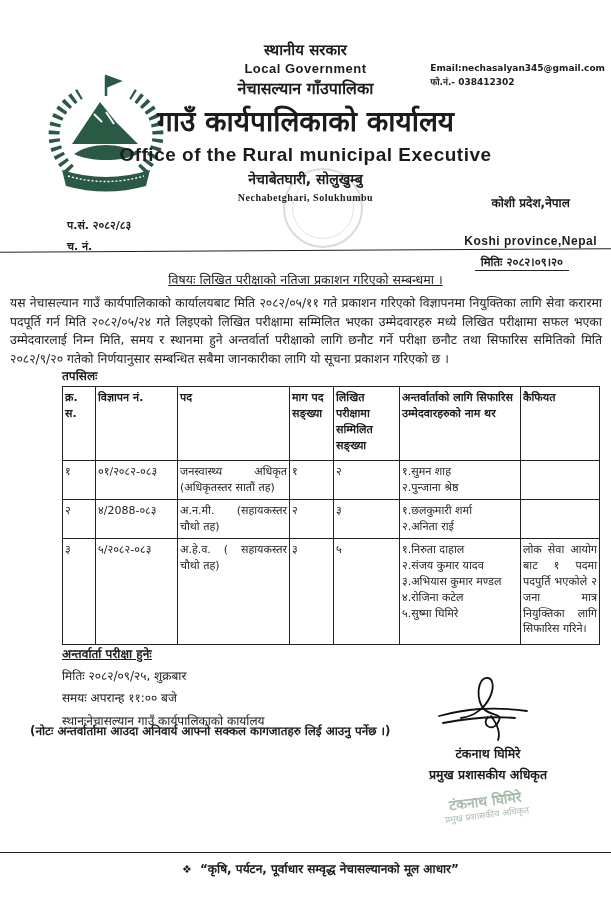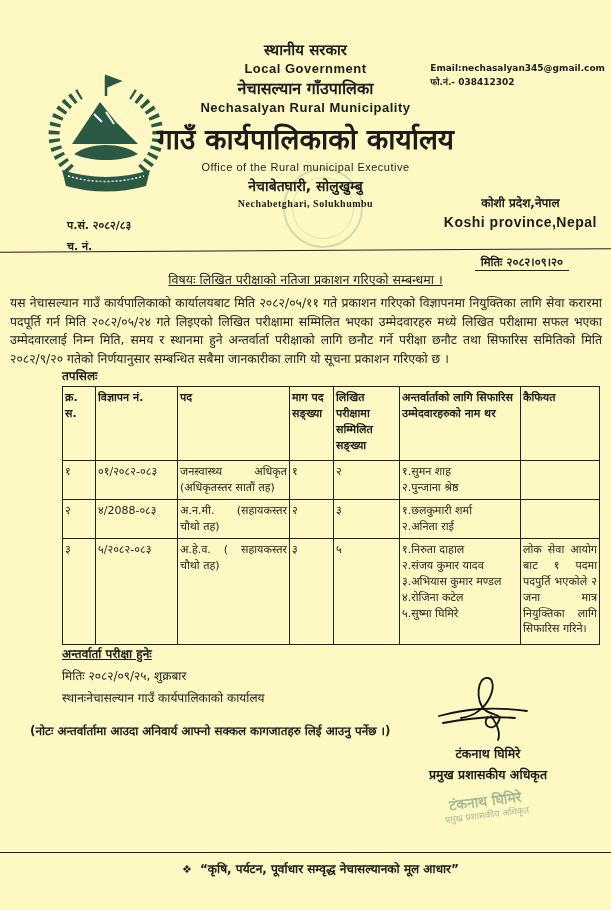--- a/index.html
+++ b/index.html
@@ -1,44 +1,44 @@
 <!DOCTYPE html>
 <html><head>
 <meta charset="utf-8">
 <style>
   html,body{margin:0;padding:0;background:#e8e8e4;}
   .page{
     position:relative;
     width:611px;height:910px;
     margin:0 auto;
-    background:#fef9c3;
+    background:#ffffff;
     font-family:"DejaVu Sans","Liberation Sans",sans-serif;
     color:#1c1c1c;
     overflow:hidden;
     box-shadow:0 0 4px rgba(0,0,0,.25);
   }
   .abs{position:absolute;}
   .en{font-family:"Liberation Sans","DejaVu Sans",sans-serif;letter-spacing:.5px;}
 
   
   .head-col{left:50%;transform:translateX(-50%);top:40px;display:flex;flex-direction:column;align-items:center;line-height:1.35;white-space:nowrap;}
   .gov-np{font-size:15px;font-weight:bold;}
   .gov-en{font-size:13px;font-weight:bold;}
   .muni-np{font-size:16px;font-weight:bold;}
   .muni-en{font-size:13px;font-weight:bold;}
   .office-np{font-size:28px;font-weight:bold;margin-top:4px;}
-  .office-en{font-size:11px;font-weight:normal;margin-top:1px;}
+  .office-en{font-size:19px;font-weight:bold;margin-top:1px;}
   .place-np{font-size:14px;font-weight:bold;margin-top:2px;}
   .place-en{font-size:10px;font-weight:bold;margin-top:2px;font-family:Liberation Serif, serif;}
 
   .contact{right:6px;top:62px;font-size:9px;font-weight:bold;line-height:1.55;text-align:left;}
   .contact .u{text-decoration:underline;font-size:10px;font-weight:600;}
   .province{right:14px;top:194px;text-align:center;line-height:1.5;}
   .province .np{font-size:12px;font-weight:bold;}
-  .province .en{font-size:14px;font-weight:bold;}
+  .province .en{font-size:12px;font-weight:bold;margin-top:20px;}
 
   .refblock{left:67px;top:216px;font-size:11px;font-weight:bold;line-height:1.9;}
 
   .rule1{left:0;top:250px;width:611px;border-top:1.6px solid #222;transform:rotate(-0.35deg);}
   .rule2{left:0;top:852px;width:611px;border-top:1.4px solid #222;}
 
   .dateline{right:42px;top:254px;font-size:11.5px;font-weight:bold;border-bottom:1.2px solid #222;padding:0 6px 1px 6px;}
 
   .subject{left:50%;transform:translateX(-50%);top:271px;font-size:12.5px;font-weight:normal;text-decoration:underline;white-space:nowrap;}
 
@@ -101,21 +101,20 @@
   </svg>
 
   <div class="abs stamp-wm">
     <div class="inner"></div>
   </div>
 
   <div class="abs head-col">
     <div class="gov-np">स्थानीय सरकार</div>
     <div class="gov-en en">Local Government</div>
     <div class="muni-np">नेचासल्यान गाँउपालिका</div>
-    <div class="muni-en en">Nechasalyan Rural Municipality</div>
     <div class="office-np">गाउँ कार्यपालिकाको कार्यालय</div>
     <div class="office-en en">Office of the Rural municipal Executive</div>
     <div class="place-np">नेचाबेतघारी, सोलुखुम्बु</div>
     <div class="place-en en">Nechabetghari, Solukhumbu</div>
   </div>
 
   <div class="abs contact">
     <div>Email:nechasalyan345@gmail.com</div>
     <div>फो.नं.- 038412302</div>
   </div>
@@ -194,20 +193,21 @@
 ५.सुष्मा घिमिरे</td>
         <td style="text-align:justify">लोक सेवा आयोग बाट १ पदमा पदपुर्ति भएकोले २ जना मात्र नियुक्तिका लागि सिफारिस गरिने।</td>
       </tr>
     </tbody>
       </table>
   </div>
 
   <div class="abs interview">
     <div class="hd">अन्तर्वार्ता परीक्षा हुनेः</div>
     <div>मितिः २०८२/०९/२५, शुक्रबार</div>
+    <div>समयः अपरान्ह ११:०० बजे</div>
     <div>स्थानःनेचासल्यान गाउँ कार्यपालिकाको कार्यालय</div>
   </div>
   <div class="abs note">(नोटः अन्तर्वार्तामा आउदा अनिवार्य आफ्नो सक्कल कागजातहरु लिई आउनु पर्नेछ ।)</div>
 
   <svg class="abs sig-svg" width="110" height="72" viewBox="0 0 110 72">
     <g fill="none" stroke="#111" stroke-width="1.8" stroke-linecap="round">
       <path d="M30 46 C60 42, 68 8, 57 6 C46 4, 44 30, 54 38 C62 45, 74 40, 66 52 C60 60, 50 52, 57 45"></path>
       <path d="M8 44 C34 37, 60 34, 96 39"></path>
       <path d="M12 51 C38 46, 62 44, 84 46"></path>
       <path d="M60 44 C66 52, 70 60, 67 68"></path>

